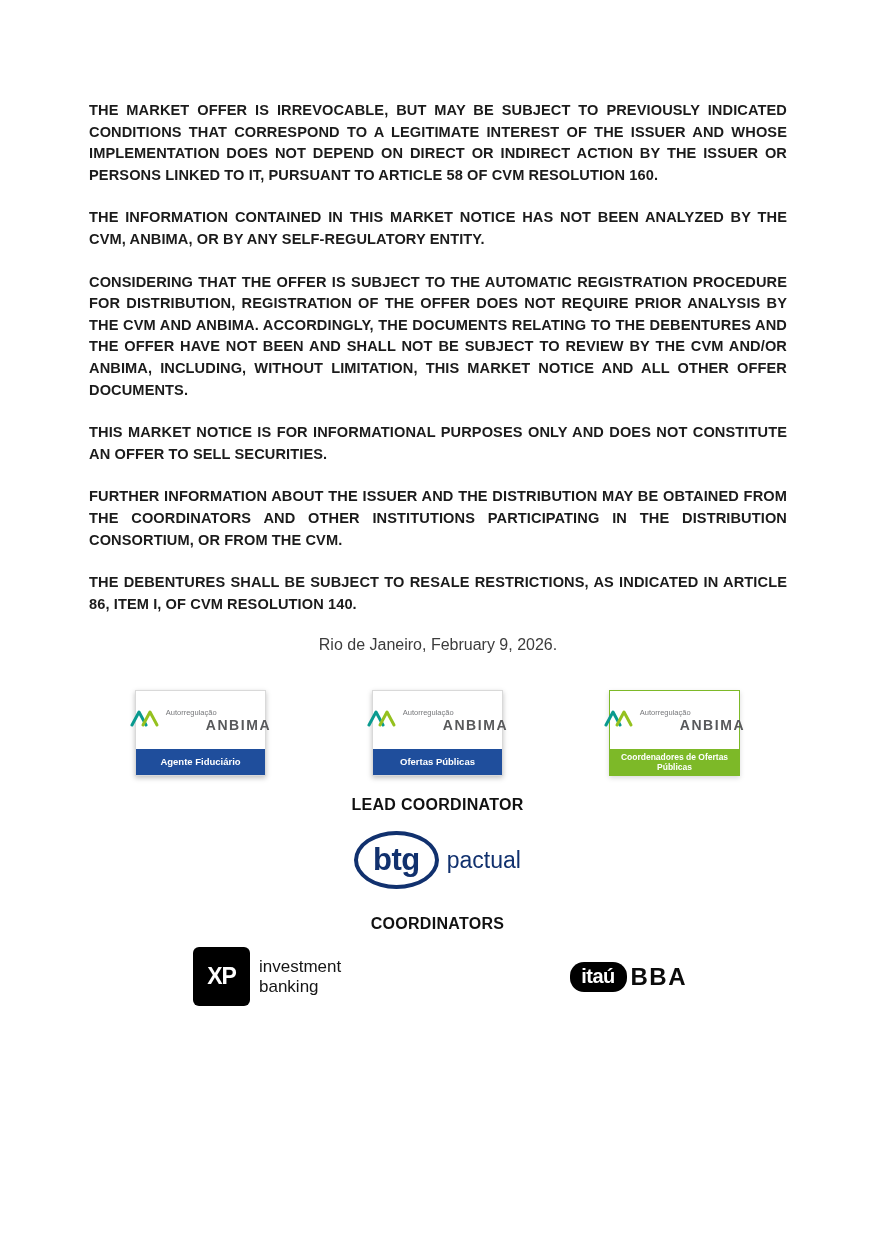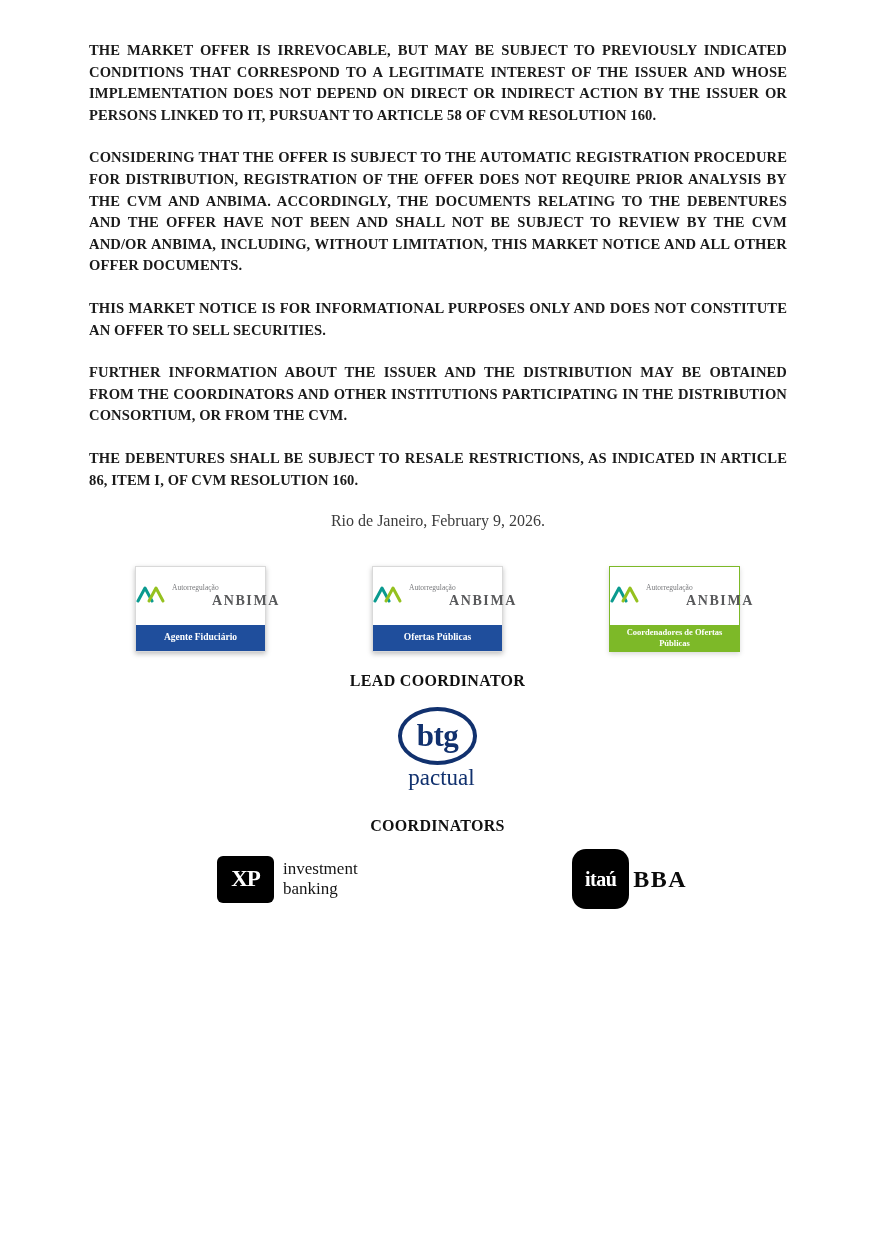--- a/index.html
+++ b/index.html
@@ -1,23 +1,23 @@
 <!DOCTYPE html>
 <html><head>
 <meta charset="utf-8">
 <style>
   html,body { margin:0; padding:0; background:#ffffff; }
   .page {
     position:relative;
     width:875px; height:1259px;
     margin:0 auto;
     background:#ffffff;
-    font-family:Liberation Serif, serif;
+    font-family:Liberation Sans, sans-serif;
     box-sizing:border-box;
-    padding-top:40px;
+    padding-top:100px;
     overflow:hidden;
   }
   .content { width:698px; margin-left:89px; }
   .para {
     font-weight:bold;
     font-size:14.6px;
     line-height:21.6px;
     color:#1b1b1b;
     text-align:justify;
     margin:0 0 21px 0;
@@ -39,21 +39,21 @@
     width:131px; height:86px;
     background:#ffffff;
     box-sizing:border-box;
     display:flex; flex-direction:column;
     border:1px solid #d9d9d9;
     box-shadow:0 2px 5px rgba(0,0,0,0.25);
   }
   .seal.green-border { border:1px solid #7db928; box-shadow:0 2px 5px rgba(0,0,0,0.15); }
   .seal-top {
     flex:1;
-    display:flex; align-items:center; justify-content:flex-start; gap:6px;
+    display:flex; align-items:center; justify-content:center; gap:6px;
     background:#ffffff;
   }
   .seal-brand { display:flex; flex-direction:column; line-height:1; }
   .seal-brand-small { font-size:7.5px; color:#77787b; margin-bottom:2px; }
   .seal-brand-large { font-size:14px; font-weight:bold; color:#58595b; letter-spacing:1.6px;margin-left:40px; }
   .seal-band {
     min-height:26px;
     display:flex; align-items:center; justify-content:center;
     color:#ffffff; font-weight:bold; font-size:9.5px;
     text-align:center; padding:2px 8px; box-sizing:border-box;
@@ -67,21 +67,21 @@
     font-weight:bold;
     font-size:16px;
     color:#111111;
     letter-spacing:0.3px;
   }
   .lead-heading { margin-top:20px; }
   .coords-heading { margin-top:26px; }
   
   .btg-logo {
     margin-top:17px;
-    display:flex; align-items:center; justify-content:center;flex-direction:column;
+    display:flex; align-items:center; justify-content:center;
   }
   .btg-ellipse {
     display:inline-flex; align-items:center; justify-content:center;
     border:4px solid #11316e;
     border-radius:50%;
     padding:7px 15px;
     color:#11316e;
     font-weight:bold;
     font-size:31px;
     letter-spacing:-0.5px;
@@ -96,48 +96,49 @@
   
   .coord-row {
     width:698px; margin-left:89px; margin-top:14px;
     display:flex; justify-content:space-between;
     box-sizing:border-box;
     padding:0 100px 0 104px;
     align-items:center;
   }
   .xp-logo { display:flex; align-items:center; gap:9px; }
   .xp-mark {
-    width:57px; height:47px;
+    width:57px; height:59px;
     background:#000000; border-radius:6px;
     display:flex; align-items:center; justify-content:center;
-    color:#ffffff; font-weight:bold; font-size:23px; letter-spacing:-1px;margin-left:24px;
+    color:#ffffff; font-weight:bold; font-size:23px; letter-spacing:-1px;
   }
   .xp-text { font-size:17px; color:#151515; line-height:1.18; }
   .itau-logo { display:flex; align-items:center; gap:4px; }
   .itau-mark {
-    width:57px; height:60px;
+    width:57px; height:30px;
     background:#000000; border-radius:14px;
     display:flex; align-items:center; justify-content:center;
     color:#ffffff; font-weight:bold; font-size:20px; letter-spacing:-0.5px;
   }
   .itau-suffix {
     font-size:24px; font-weight:bold; color:#0b0b0b; letter-spacing:1.5px;
   }
 </style>
 </head>
 <body>
 
 <div class="page">
 
   <div class="content">
     <p class="para">THE MARKET OFFER IS IRREVOCABLE, BUT MAY BE SUBJECT TO PREVIOUSLY INDICATED CONDITIONS THAT CORRESPOND TO A LEGITIMATE INTEREST OF THE ISSUER AND WHOSE IMPLEMENTATION DOES NOT DEPEND ON DIRECT OR INDIRECT ACTION BY THE ISSUER OR PERSONS LINKED TO IT, PURSUANT TO ARTICLE 58 OF CVM RESOLUTION 160.</p>
+    <p class="para">THE INFORMATION CONTAINED IN THIS MARKET NOTICE HAS NOT BEEN ANALYZED BY THE CVM, ANBIMA, OR BY ANY SELF-REGULATORY ENTITY.</p>
     <p class="para">CONSIDERING THAT THE OFFER IS SUBJECT TO THE AUTOMATIC REGISTRATION PROCEDURE FOR DISTRIBUTION, REGISTRATION OF THE OFFER DOES NOT REQUIRE PRIOR ANALYSIS BY THE CVM AND ANBIMA. ACCORDINGLY, THE DOCUMENTS RELATING TO THE DEBENTURES AND THE OFFER HAVE NOT BEEN AND SHALL NOT BE SUBJECT TO REVIEW BY THE CVM AND/OR ANBIMA, INCLUDING, WITHOUT LIMITATION, THIS MARKET NOTICE AND ALL OTHER OFFER DOCUMENTS.</p>
     <p class="para">THIS MARKET NOTICE IS FOR INFORMATIONAL PURPOSES ONLY AND DOES NOT CONSTITUTE AN OFFER TO SELL SECURITIES.</p>
     <p class="para">FURTHER INFORMATION ABOUT THE ISSUER AND THE DISTRIBUTION MAY BE OBTAINED FROM THE COORDINATORS AND OTHER INSTITUTIONS PARTICIPATING IN THE DISTRIBUTION CONSORTIUM, OR FROM THE CVM.</p>
-    <p class="para">THE DEBENTURES SHALL BE SUBJECT TO RESALE RESTRICTIONS, AS INDICATED IN ARTICLE 86, ITEM I, OF CVM RESOLUTION 160.</p>
+    <p class="para">THE DEBENTURES SHALL BE SUBJECT TO RESALE RESTRICTIONS, AS INDICATED IN ARTICLE 86, ITEM I, OF CVM RESOLUTION 140.</p>
     <div class="dateline">Rio de Janeiro, February 9, 2026.</div>
   </div>
 
   <div class="seals-row">
 
     <div class="seal">
       <div class="seal-top">
         <span>
           <svg width="30" height="20" viewBox="0 0 30 20">
             <polyline points="2,17 9,4 16,17" fill="none" stroke="#0a9a8f" stroke-width="3" stroke-linecap="round" stroke-linejoin="round"></polyline>

